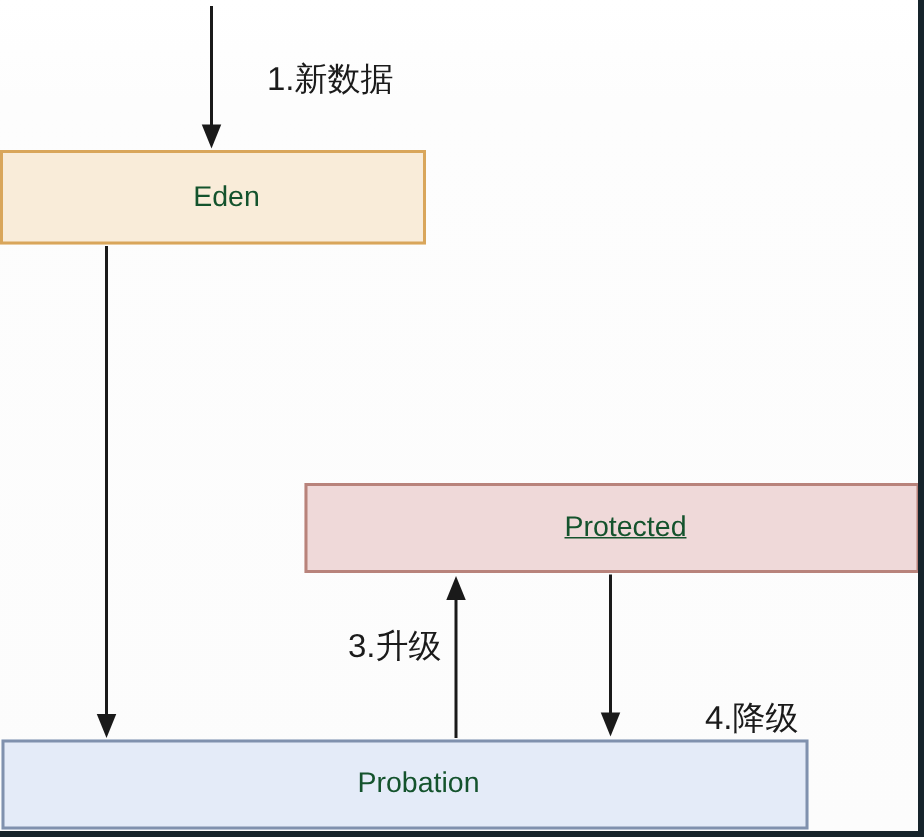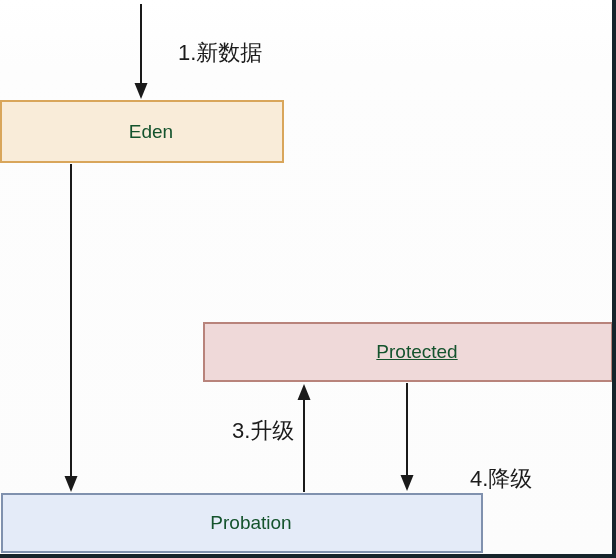--- a/index.html
+++ b/index.html
@@ -27,21 +27,21 @@
   }
   .box-eden {
     left: 0px; top: 100px; width: 284px; height: 63px;
     background: #f9ecd9; border: 2px solid #d9a65b;
   }
   .box-protected {
     left: 203px; top: 322px; width: 410px; height: 60px;
     background: #efd9d9; border: 2px solid #b8837b; text-decoration: underline;
   }
   .box-probation {
-    left: 1px; top: 493px; width: 482px; height: 60px;
+    left: 1px; top: 493px; width: 538px; height: 60px;
     background: #e4ebf8; border: 2px solid #8091ae;
   }
   .arrow-label {
     position: absolute;
     font-size: 22px; color: #1b1b1b;
     white-space: nowrap;
     line-height: 22px;
   }
   .lbl-new-data    { left: 178px; top: 42px; }
   .lbl-eden-demote { left: 80px;  top: 262px; }

